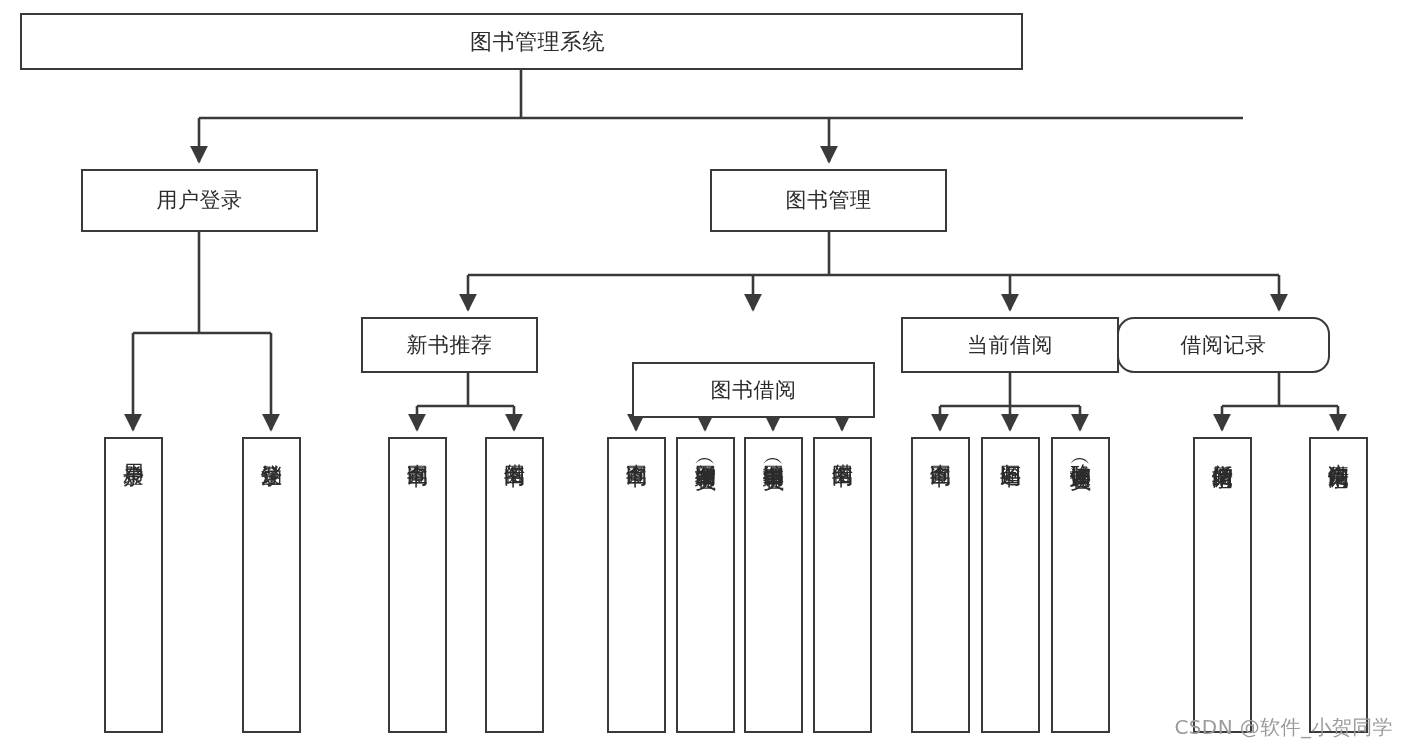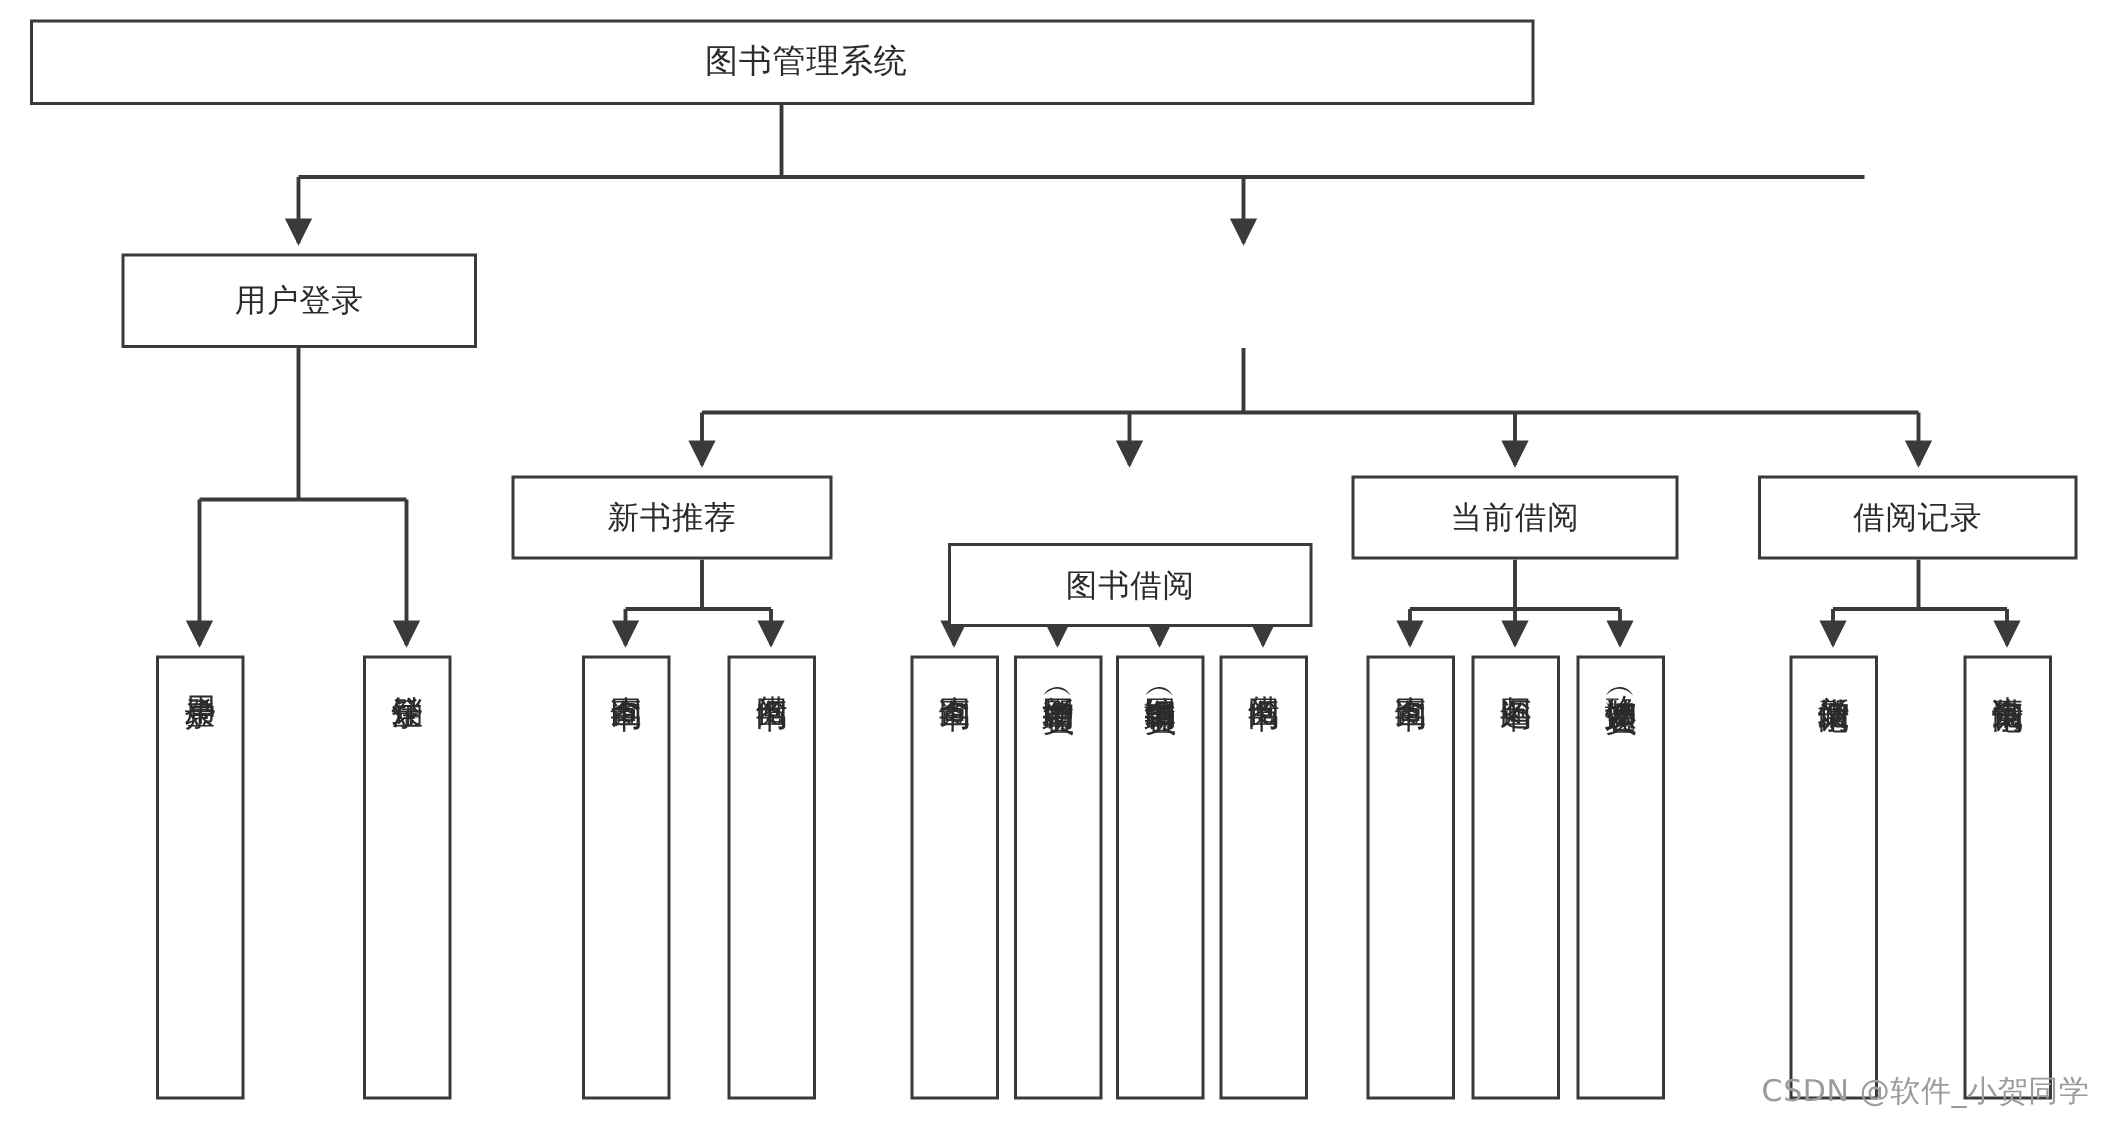--- a/index.html
+++ b/index.html
@@ -129,31 +129,34 @@
     </g>
   </svg>
 
   <div class="node root horizontal" style="left:20px; top:13px; width:1003px; height:57px;padding-left:32px;">
     <span class="node-label">图书管理系统</span>
   </div>
 
   <div class="node horizontal" style="left:81px; top:169px; width:237px; height:63px;">
     <span class="node-label">用户登录</span>
   </div>
-
-  <div class="node horizontal" style="left:341px; top:317px; width:214px; height:56px;">
+  <div class="node horizontal" style="left:710px; top:169px; width:237px; height:63px;">
+    <span class="node-label">图书管理</span>
+  </div>
+
+  <div class="node horizontal" style="left:361px; top:317px; width:177px; height:56px;">
     <span class="node-label">新书推荐</span>
   </div>
   <div class="node horizontal" style="left:632px; top:317px; width:243px; height:56px;margin-top:45px;">
     <span class="node-label">图书借阅</span>
   </div>
   <div class="node horizontal" style="left:901px; top:317px; width:218px; height:56px;">
     <span class="node-label">当前借阅</span>
   </div>
-  <div class="node horizontal" style="left:1172px; top:317px; width:213px; height:56px;">
+  <div class="node horizontal" style="left:1117px; top:317px; width:213px; height:56px;border-radius:17px;">
     <span class="node-label">借阅记录</span>
   </div>
 
   <div class="node vertical" style="left:104px; top:437px; width:59px; height:296px;">
     <span class="node-label">用户登录</span>
   </div>
   <div class="node vertical" style="left:242px; top:437px; width:59px; height:296px;">
     <span class="node-label">注销登录</span>
   </div>
 

